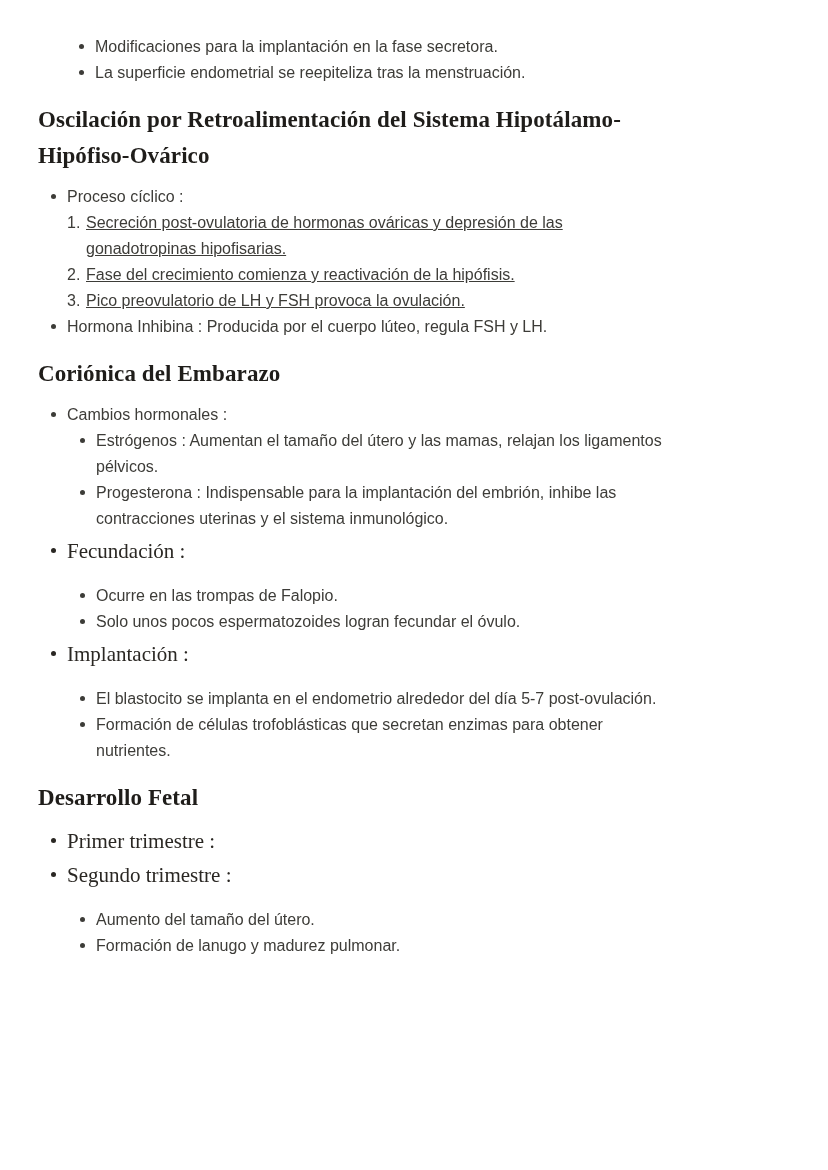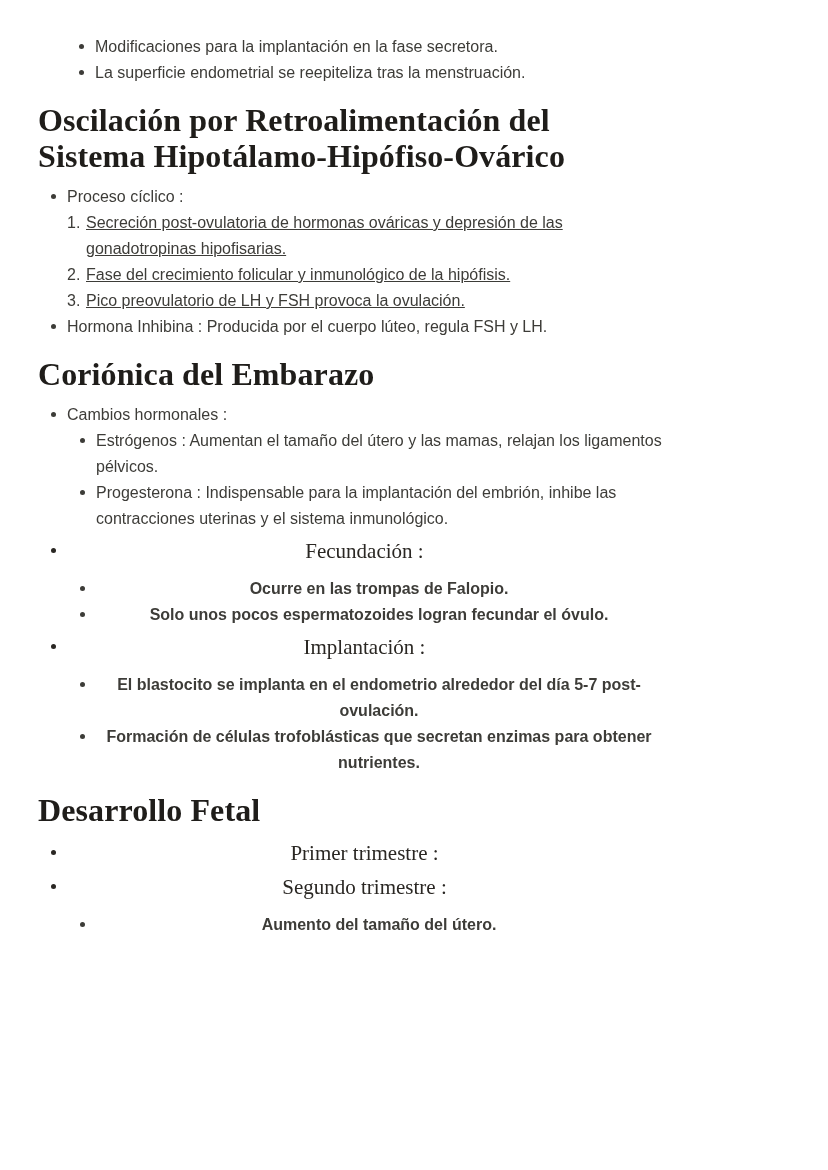--- a/index.html
+++ b/index.html
@@ -17,21 +17,21 @@
     border-radius: 16px;
   }
 
   ul, ol { list-style: none; margin: 0; padding: 0; }
   section { margin: 0; }
 
   
   h2 {
     font-family: "Liberation Serif", "DejaVu Serif", serif;
     font-weight: 700;
-    font-size: 32px;
+    font-size: 23px;
     line-height: 36px;
     color: #1f1d1a;
     margin: 16px 0 10px 0;
     letter-spacing: 0.1px;
   }
   h2.indent { padding-left: 8px; }
 
   
   .b1 { position: relative; padding-left: 29px; max-width: 700px; }
   .b1::before {
@@ -55,52 +55,50 @@
   .steps li::before { content: counter(n) "."; position: absolute; left: 0; top: 0; }
 
   
   .serif-li {
     font-family: "Liberation Serif", "DejaVu Serif", serif;
     font-size: 21px;
     line-height: 30px;
     color: #2a2723;
     margin: 4px 0 2px 0;
     max-width: none;
-    text-align: center;
   }
   .serif-li::before { top: 12px; background: #2a2723; }
 
   
   .plain {
     font-family: "Liberation Sans", "DejaVu Sans", sans-serif;
     font-size: 16px;
     line-height: 26px;
     color: #3d3c38;
-    margin-top: 10px;
-    font-weight: bold;
+    margin-top: 17px;
   }
 </style>
 </head>
 <body>
 
 <div class="page">
 
   <ul class="sub">
     <li class="b2">Modificaciones para la implantación en la fase secretora.</li>
     <li class="b2">La superficie endometrial se reepiteliza tras la menstruación.</li>
   </ul>
 
   <section>
     <h2>Oscilación por Retroalimentación del Sistema Hipotálamo-Hipófiso-Ovárico</h2>
     <ul>
       <li class="b1">
         <span>Proceso cíclico :</span>
         <ol class="steps">
           <li>Secreción post-ovulatoria de hormonas ováricas y depresión de las gonadotropinas hipofisarias.</li>
-          <li>Fase del crecimiento folicular y inmunológico de la hipófisis.</li>
+          <li>Fase del crecimiento comienza y reactivación de la hipófisis.</li>
           <li>Pico preovulatorio de LH y FSH provoca la ovulación.</li>
         </ol>
       </li>
     </ul>
   </section>
 
   <section>
     <ul>
       <li class="b1">Hormona Inhibina : Producida por el cuerpo lúteo, regula FSH y LH.</li>
     </ul>
@@ -141,18 +139,19 @@
   <section>
     <h2>Desarrollo Fetal</h2>
     <ul>
       <li class="b1 serif-li">
         <span>Primer trimestre :</span>
       </li>
       <li class="b1 serif-li">
         <span>Segundo trimestre :</span>
         <ul class="plain">
           <li class="b2">Aumento del tamaño del útero.</li>
+          <li class="b2">Formación de lanugo y madurez pulmonar.</li>
         </ul>
       </li>
     </ul>
   </section>
 
 </div>
 
 </body></html>

